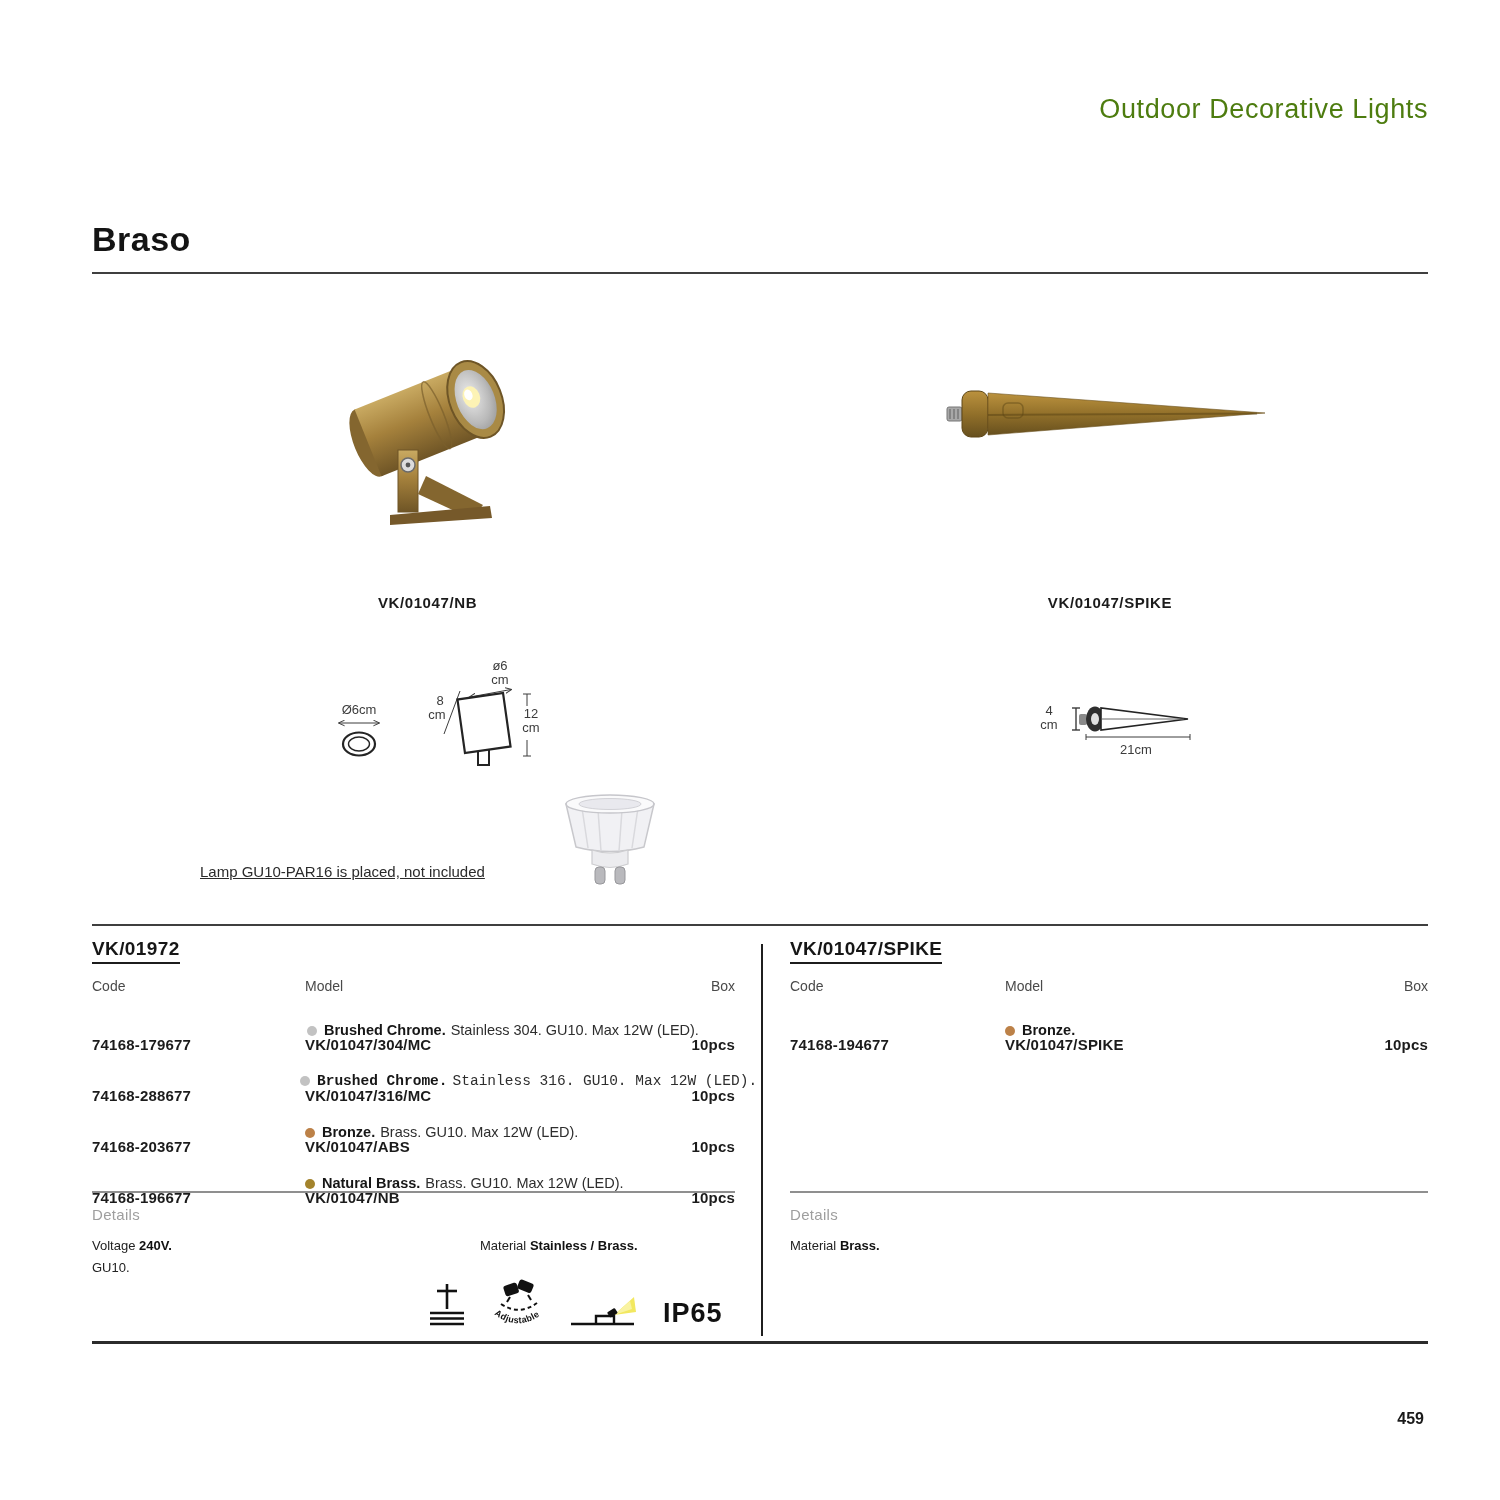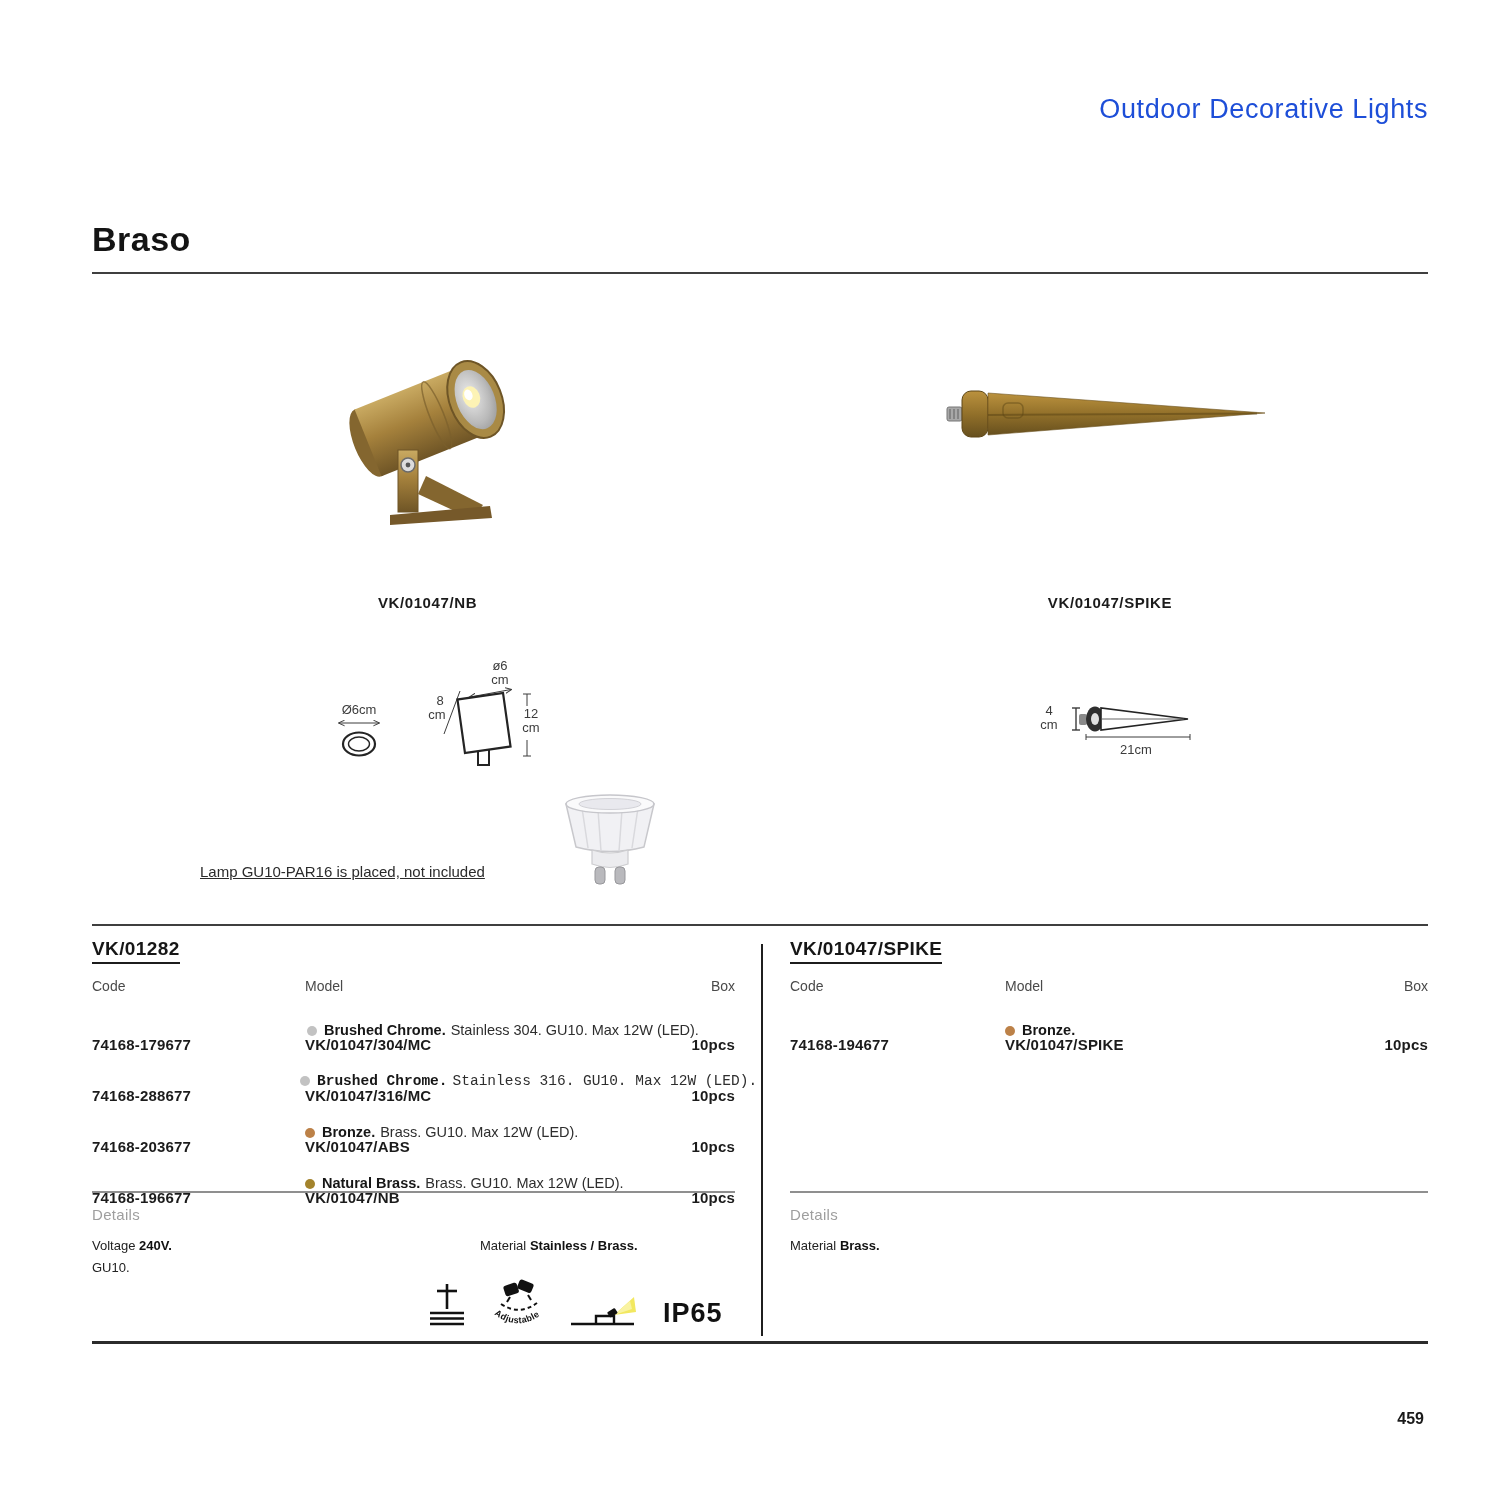--- a/index.html
+++ b/index.html
@@ -2,21 +2,21 @@
 <html><head>
 <meta charset="utf-8">
 <style>
   * { margin:0; padding:0; box-sizing:border-box; }
   html,body { background:#ffffff; }
   .sheet {
     position:relative; width:1500px; height:1500px; background:#ffffff;
     font-family:"Liberation Sans","DejaVu Sans",sans-serif; color:#1e1e1e; overflow:hidden;
   }
   .abs { position:absolute; }
-  .page-header { font-size:27px; color:#1d4ed8; letter-spacing:.6px; }
+  .page-header { font-size:27px; color:#4d7c0f; letter-spacing:.6px; }
   .series-title { font-size:34px; font-weight:bold; color:#141414; letter-spacing:.5px; }
   .rule { background:#3f3f3f; }
   .caption { font-size:15px; font-weight:bold; letter-spacing:.6px; color:#1b1b1b; text-align:center; }
   .lamp-note { font-size:15px; color:#2b2b2b; }
   .tbl-title { font-size:19px; font-weight:bold; letter-spacing:.4px; color:#161616;
                border-bottom:2px solid #1c1c1c; display:inline-block; padding-bottom:2px; }
   .col-head { font-size:14px; color:#4a4a4a; }
   .val { font-size:15px; font-weight:bold; color:#1b1b1b; letter-spacing:.2px;margin-top:36px; }
   .row { position:relative; height:51px; }
   .c-code { position:absolute; left:0; top:0; }
@@ -155,21 +155,21 @@
     <path d="M36,58 L36,72 Q54,79 72,72 L72,58 Q54,64 36,58 Z" fill="#ececef" stroke="#cccccf" stroke-width="1.2"></path>
     <rect x="39" y="75" width="10" height="17" rx="4" fill="#b9b9bd" stroke="#97979b" stroke-width="1"></rect>
     <rect x="59" y="75" width="10" height="17" rx="4" fill="#b9b9bd" stroke="#97979b" stroke-width="1"></rect>
   </svg>
   <div class="abs lamp-note" style="left:200px; top:863px;text-decoration:underline;">Lamp GU10-PAR16 is placed, not included</div>
 
   <div class="abs rule" style="top:924px; left:92px; width:1336px; height:2px;"></div>
   <div class="abs" style="top:944px; left:761px; width:2px; height:392px; background:#1f1f1f;"></div>
 
   <div class="abs" style="left:92px; top:938px; width:643px;">
-    <div class="tbl-title">VK/01282</div>
+    <div class="tbl-title">VK/01972</div>
     <div style="position:relative; height:18px; margin-top:14px;">
       <span class="col-head" style="position:absolute; left:0;">Code</span>
       <span class="col-head" style="position:absolute; left:213px;">Model</span>
       <span class="col-head" style="position:absolute; right:0;">Box</span>
     </div>
 
     <div class="row" style="margin-top:4px;">
       <span class="val c-code">74168-179677</span>
       <span class="val c-model" style="left:213px;">VK/01047/304/MC</span>
       <span class="val c-box">10pcs</span>

